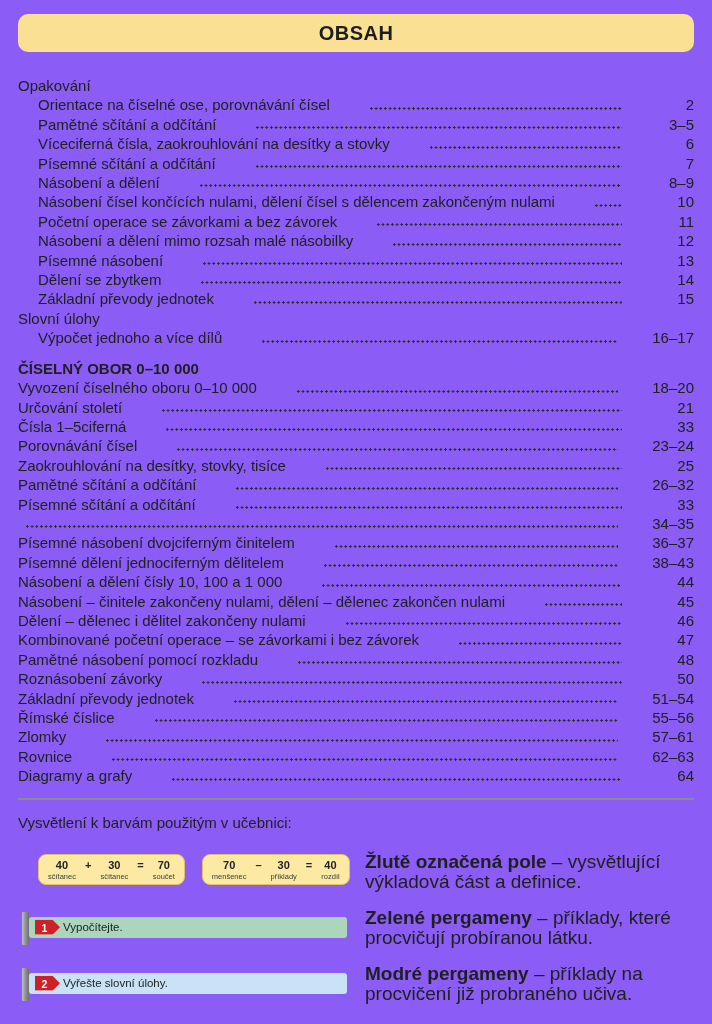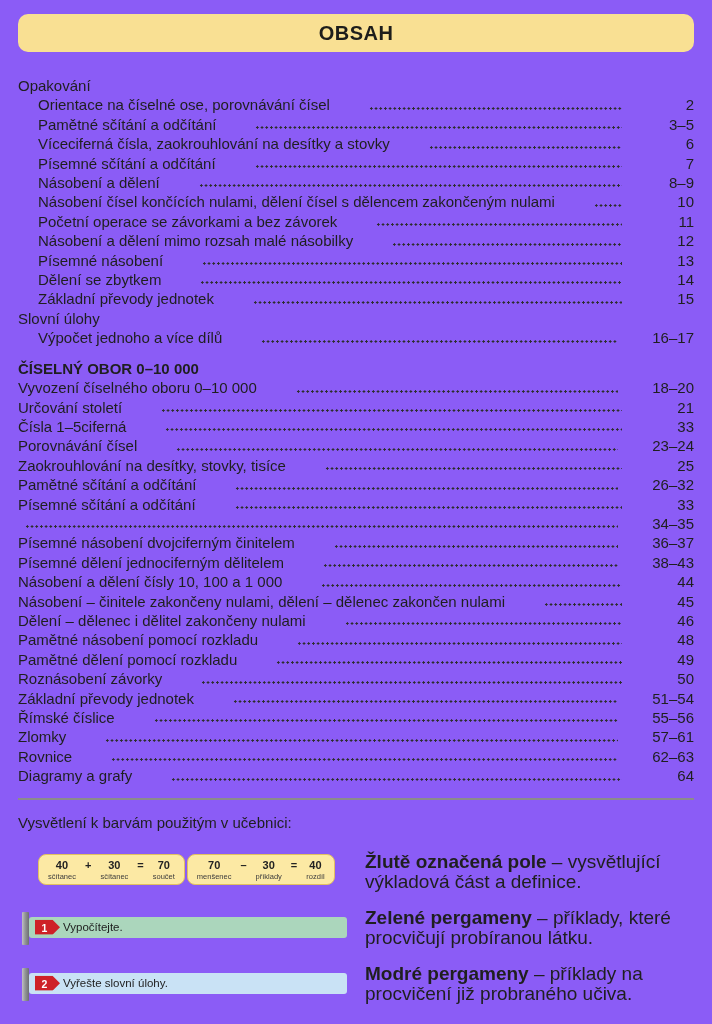--- a/index.html
+++ b/index.html
@@ -30,21 +30,21 @@
   .rule { border:none; border-top:2px solid #8b8b8b; margin:12px 0 14px 0; }
 
   
   .legend-intro { font-size:15px; margin-bottom:21px; }
   .legend-row { display:flex; align-items:flex-start; margin-bottom:15px; }
   .legend-left { flex:0 0 347px; }
   .legend-right { flex:1 1 auto; font-size:19px; line-height:20.5px; padding-top:0; }
   .legend-right b { font-weight:bold; }
 
   
-  .boxes { display:flex; gap:2px; margin-left:20px; margin-top:2px; }
+  .boxes { display:flex; gap:17px; margin-left:20px; margin-top:2px; }
   .expr-box { background:#fce9a4; border:1px solid #e2c060; border-radius:8px;
               display:flex; align-items:flex-start; padding:4px 9px 3px 9px; gap:9px; }
   .expr-box .cell { display:flex; flex-direction:column; align-items:center; }
   .expr-box .num { font-weight:bold; font-size:11px; line-height:12px; color:#222; }
   .expr-box .lab { font-size:7.5px; line-height:9px; color:#3c3c3c; margin-top:1px; }
   .expr-box .cell.op .num { font-size:11px; }
 
   
   .pergamen { position:relative; margin-left:4px; margin-top:9px; width:325px; }
   .rod { position:absolute; left:0; top:-5px; bottom:-7px; width:7px; border-radius:1px;
@@ -191,28 +191,28 @@
         <span class="t">Násobení – činitele zakončeny nulami, dělení – dělenec zakončen nulami</span>
         <span class="dots"></span>
         <span class="pg">45</span>
       </div>
       <div class="toc-row">
         <span class="t">Dělení – dělenec i dělitel zakončeny nulami</span>
         <span class="dots"></span>
         <span class="pg">46</span>
       </div>
       <div class="toc-row">
+        <span class="t">Kombinované početní operace – se závorkami i bez závorek</span>
+        <span class="dots"></span>
+        <span class="pg">47</span>
+      </div>
+      <div class="toc-row">
         <span class="t">Pamětné násobení pomocí rozkladu</span>
         <span class="dots"></span>
         <span class="pg">48</span>
-      </div>
-      <div class="toc-row">
-        <span class="t">Pamětné dělení pomocí rozkladu</span>
-        <span class="dots"></span>
-        <span class="pg">49</span>
       </div>
       <div class="toc-row">
         <span class="t">Roznásobení závorky</span>
         <span class="dots"></span>
         <span class="pg">50</span>
       </div>
       <div class="toc-row">
         <span class="t">Základní převody jednotek</span>
         <span class="dots"></span>
         <span class="pg">51–54</span>

